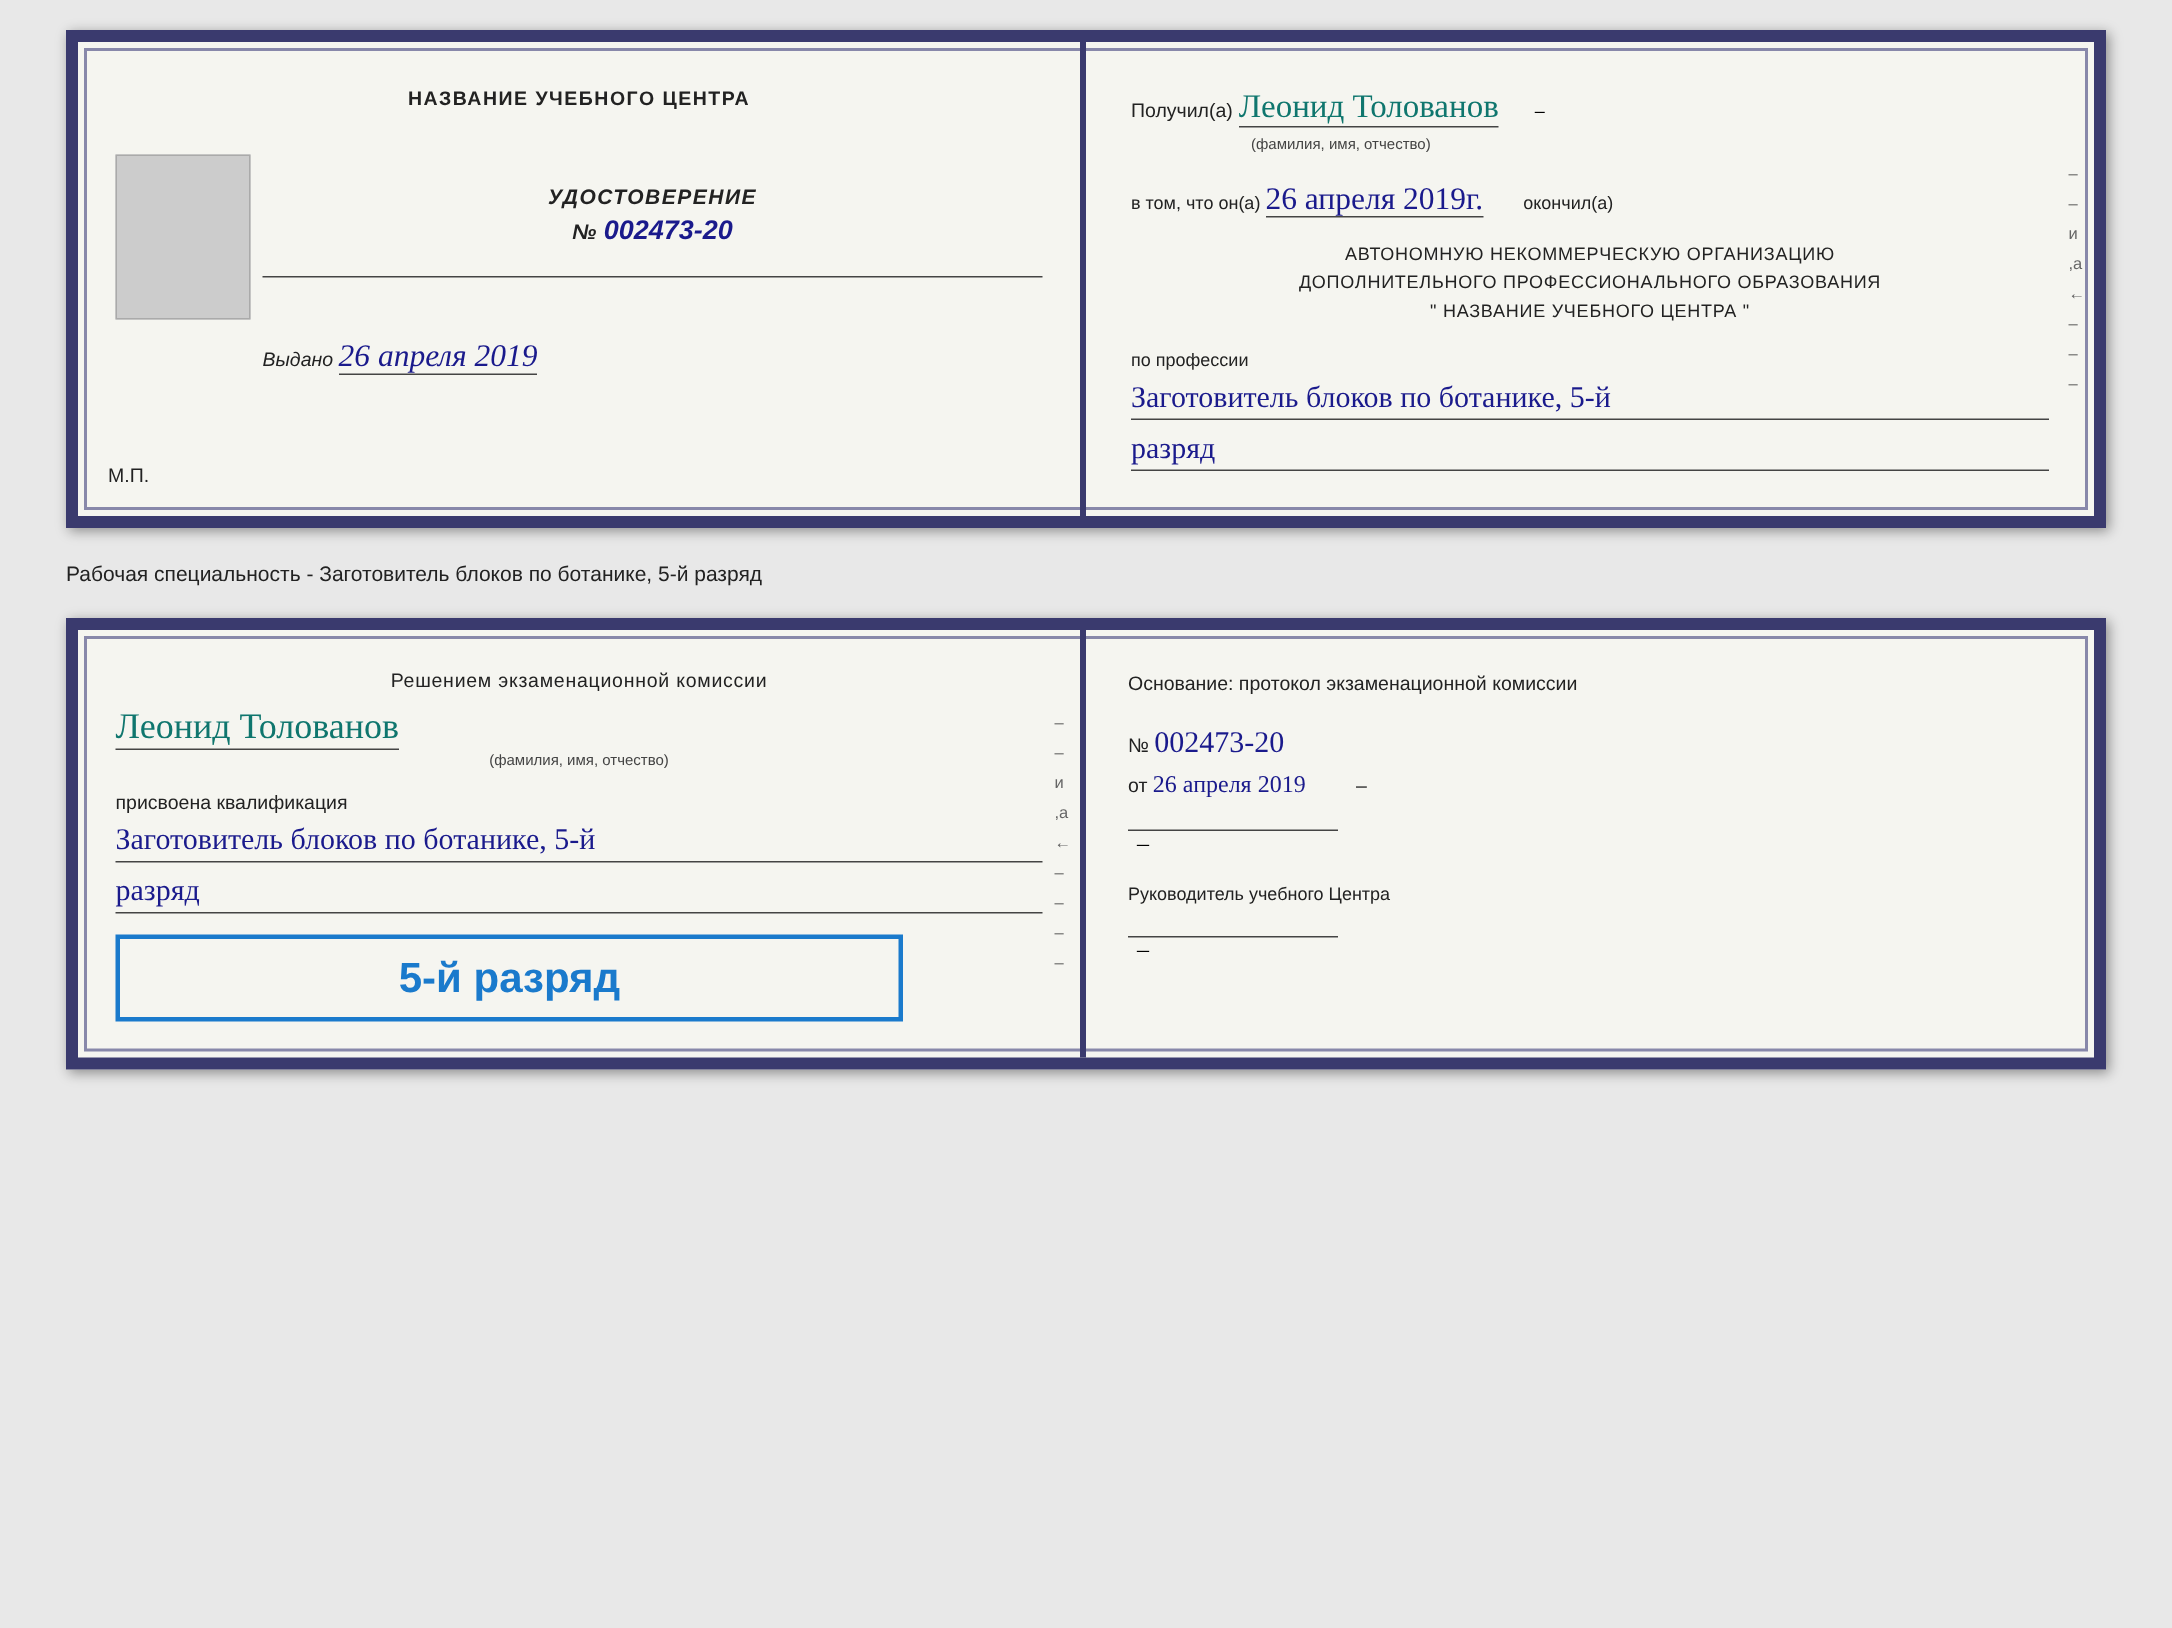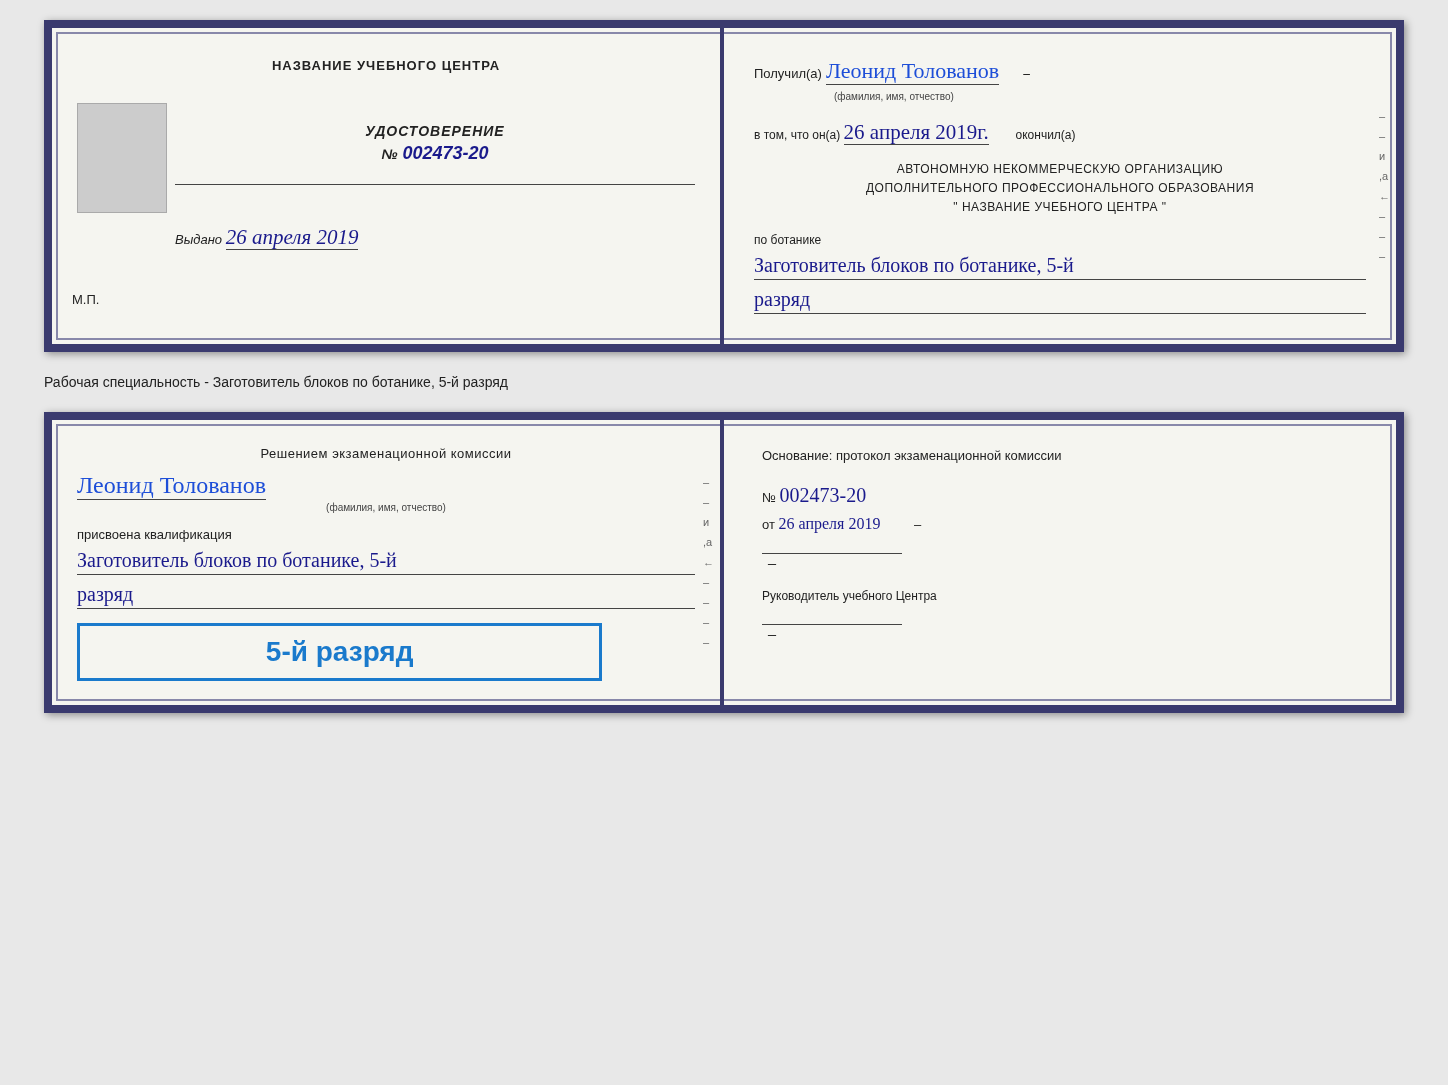--- a/index.html
+++ b/index.html
@@ -87,39 +87,39 @@
 
     .issued-block {
       margin-top: 40px;
       font-family: Arial, sans-serif;
       font-size: 13px;
       color: #222;
     }
 
     .mp-label {
       position: absolute;
-      bottom: 37px;
+      bottom: 20px;
       left: 20px;
       font-family: Arial, sans-serif;
       font-size: 13px;
       color: #222;
     }
 
     
     .recipient-line {
       font-family: Arial, sans-serif;
       font-size: 13px;
       color: #222;
       margin-bottom: 4px;
     }
 
     .handwritten-name {
       font-family: 'Brush Script MT', cursive, 'Comic Sans MS', cursive;
       font-size: 22px;
-      color: #1d4ed8;
+      color: #0f766e;
       border-bottom: 1px solid #444;
       display: inline-block;
     }
 
     .sub-label {
       font-family: Arial, sans-serif;
       font-size: 10px;
       color: #444;
       text-align: center;
       display: block;
@@ -183,21 +183,21 @@
     
     .bottom-cert-left {
       width: 50%;
       padding: 24px 25px;
       border-right: 4px solid #3a3a6e;
       position: relative;
     }
 
     .bottom-cert-right {
       width: 50%;
-      padding: 24px 38px;
+      padding: 24px 28px;
       position: relative;
     }
 
     .decision-text {
       font-family: Arial, sans-serif;
       font-size: 13px;
       color: #222;
       letter-spacing: 0.5px;
       line-height: 1.5;
       text-align: center;
@@ -330,21 +330,21 @@
       &nbsp;&nbsp;&nbsp;&nbsp;&nbsp;&nbsp;
       <span>окончил(а)</span>
     </div>
 
     <div class="org-name-block">
       <div>АВТОНОМНУЮ НЕКОММЕРЧЕСКУЮ ОРГАНИЗАЦИЮ</div>
       <div>ДОПОЛНИТЕЛЬНОГО ПРОФЕССИОНАЛЬНОГО ОБРАЗОВАНИЯ</div>
       <div>"   НАЗВАНИЕ УЧЕБНОГО ЦЕНТРА   "</div>
     </div>
 
-    <div class="profession-label">по ботанике</div>
+    <div class="profession-label">по профессии</div>
     <span class="handwritten-profession">Заготовитель блоков по ботанике, 5-й</span>
     <span class="handwritten-rank">разряд</span>
 
     <div class="side-marks">
       <span>–</span>
       <span>–</span>
       <span>и</span>
       <span>,а</span>
       <span>←</span>
       <span>–</span>

